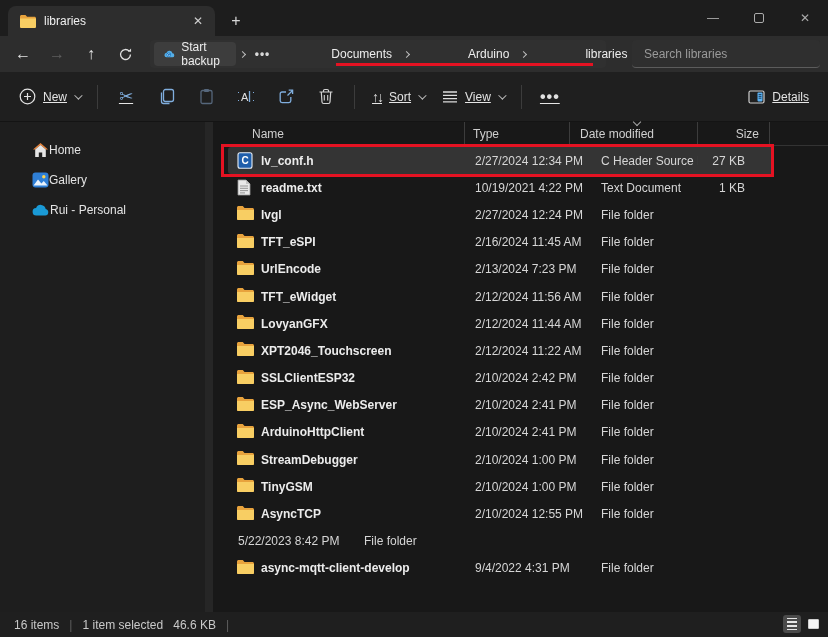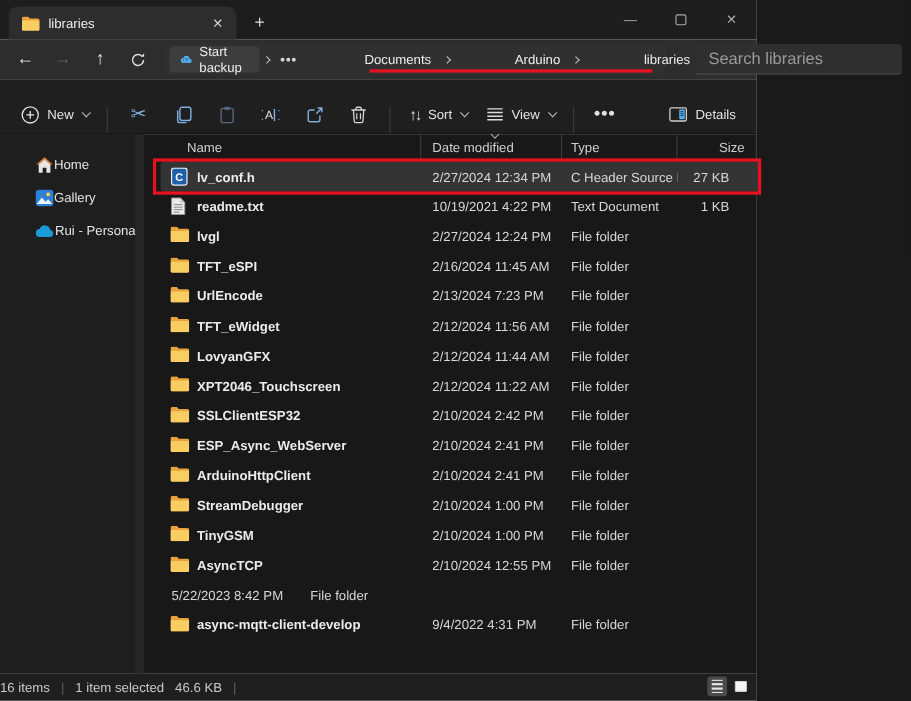--- a/index.html
+++ b/index.html
@@ -1,18 +1,18 @@
 <!DOCTYPE html>
 <html><head>
 <meta charset="utf-8">
 <style>
   * { margin:0; padding:0; box-sizing:border-box; }
   html,body { width:828px; height:637px; overflow:hidden; background:#1a1a1a;
     font-family:"Liberation Sans","DejaVu Sans",sans-serif; font-size:12px; color:#e6e6e6; }
-  .window { position:relative; width:688px; height:637px; background:#ffffff; }
+  .window { position:relative; width:828px; height:637px; background:#0369a1; }
 
   
   .tabstrip { position:relative; height:36px; background:#1d1d1d; }
   .tab { position:absolute; left:8px; top:6px; width:207px; height:30px; background:#2d2d2d;
     border-radius:8px 8px 0 0; display:flex; align-items:center; padding:0 8px; }
   .tab .ticon { width:16px; height:13px; margin:0 8px 0 4px; }
   .tab .tlabel { flex:1; font-size:12px; color:#f0f0f0; }
   .tab .tclose { width:18px; height:18px; display:flex; align-items:center; justify-content:center;
     color:#cfcfcf; font-size:12px; border-radius:4px; }
   .newtab { position:absolute; left:225px; top:10px; width:22px; height:22px; color:#d8d8d8;
@@ -32,27 +32,27 @@
     margin-left:8px; background:#303030; border-radius:4px; padding:0 4px; }
   .pill { display:flex; align-items:center; gap:6px; background:#3d3d3d; border-radius:4px;
     height:24px; padding:0 10px; color:#ededed; }
   .crumb { padding:0 8px; color:#ededed; white-space:nowrap;margin-left:47px; }
   .crumb-sep { width:5px; height:5px; border-right:1.4px solid #bdbdbd; border-bottom:1.4px solid #bdbdbd;
     transform:rotate(-45deg); margin:0 4px; flex:0 0 auto; }
   .crumb-more { color:#d8d8d8; letter-spacing:1px; padding:0 6px; font-weight:bold; }
   .searchbox { position:absolute; left:632px; top:4px; width:188px; height:28px; background:#2f2f2f;
     border-radius:4px; border-bottom:1px solid #5c5c5c; }
   .searchbox input { width:100%; height:100%; background:transparent; border:none; outline:none;
-    color:#d8d8d8; font-family:inherit; font-size:15px; padding:0 12px; }
+    color:#d8d8d8; font-family:inherit; font-size:12px; padding:0 12px; }
   .searchbox input::placeholder { color:#9a9a9a; }
   .bc-underline { position:absolute; left:336px; top:27px; width:257px; height:3px; background:#e51222; z-index:5; }
 
   
-  .toolbar { position:relative; height:50px; background:#1f1f1f; display:flex; align-items:flex-end;
-    padding:0 10px; border-bottom:1px solid #141414; }
+  .toolbar { position:relative; height:50px; background:#1f1f1f; display:flex; align-items:center;
+    padding:0 10px; border-bottom:1px solid #141414;text-decoration:underline; }
   .tbbtn { display:flex; align-items:center; gap:7px; height:34px; padding:0 9px; border-radius:4px;
     color:#e3e3e3; }
   .tbico { width:34px; height:34px; display:flex; align-items:center; justify-content:center; border-radius:4px; margin:0 3px; }
   .tbdivider { width:1px; height:24px; background:#3c3c3c; margin:0 8px; }
   .chev-down { width:6px; height:6px; border-right:1.3px solid #bdbdbd; border-bottom:1.3px solid #bdbdbd;
     transform:rotate(45deg) translateY(-2px); }
   .tb-right { margin-left:auto; display:flex; align-items:center; }
   .cutglyph { font-size:17px; color:#80aede; }
   .sortglyph { font-size:14px; color:#dcdcdc; letter-spacing:-2px; }
   .moreglyph { font-size:16px; color:#e0e0e0; letter-spacing:1px; font-weight:bold; }
@@ -84,21 +84,21 @@
   .cell.type { width:105px; padding-left:8px; color:#d6d6d6; }
   .cell.size { width:72px; text-align:right; padding-right:25px; color:#d6d6d6; }
   .ficon { width:17px; height:17px; margin-left:9px; margin-right:7px; flex:0 0 auto; display:flex; }
   .fname { color:#ececec;font-weight:bold; }
   .sel-annotation { display:none; position:absolute; left:-7px; top:-3px; width:553px; height:33px;
     border:3px solid #e51222; z-index:4; pointer-events:none; }
   .row.annotated .sel-annotation { display:block; }
 
   
   .statusbar { position:relative; height:25px; background:#1f1f1f; display:flex; align-items:center;
-    color:#c9c9c9; gap:10px; }
+    padding-left:14px; color:#c9c9c9; gap:10px; }
   .sdiv { color:#5e5e5e; }
   .viewtoggles { position:absolute; right:6px; top:3px; display:flex; gap:3px; }
   .vbtn { width:18px; height:18px; border-radius:3px; display:flex; align-items:center; justify-content:center; }
   .vbtn.active { background:#4a4a4a; }
   .vlines { display:flex; flex-direction:column; gap:2px; }
   .vlines i { display:block; width:10px; height:1.6px; background:#e6e6e6; }
   .vsquare { width:11px; height:10px; border:1.6px solid #cfcfcf; border-radius:1px; background:#f5f5f5; }
 </style>
 </head>
 <body>
@@ -265,25 +265,25 @@
               </svg>
             </span>
     <span class="slabel">Rui - Personal</span>
   </div>
 </div>
       <div class="side-scroll"></div>
     </div>
     <div class="content">
       <div class="listheader">
         <div class="hcell name">Name</div>
+        <div class="hcell type">Type</div>
         <div class="hcell date">
           <span>Date modified</span>
           <span class="sortcaret"></span>
         </div>
-        <div class="hcell type">Type</div>
         <div class="hcell size">Size</div>
       </div>
       <div class="rows" id="rows">
   <div class="row selected annotated">
     <div class="cell name">
       <span class="ficon">
                 <svg width="16" height="17" viewBox="0 0 16 17">
                   <rect x="1" y="0.8" width="14" height="15.4" rx="2" fill="#1f5eab" stroke="#e8eef6" stroke-width="1.1"></rect>
                   <text x="8" y="12.3" font-size="10" font-weight="bold" fill="#ffffff" text-anchor="middle" font-family="Liberation Sans, sans-serif">C</text>
                 </svg>

